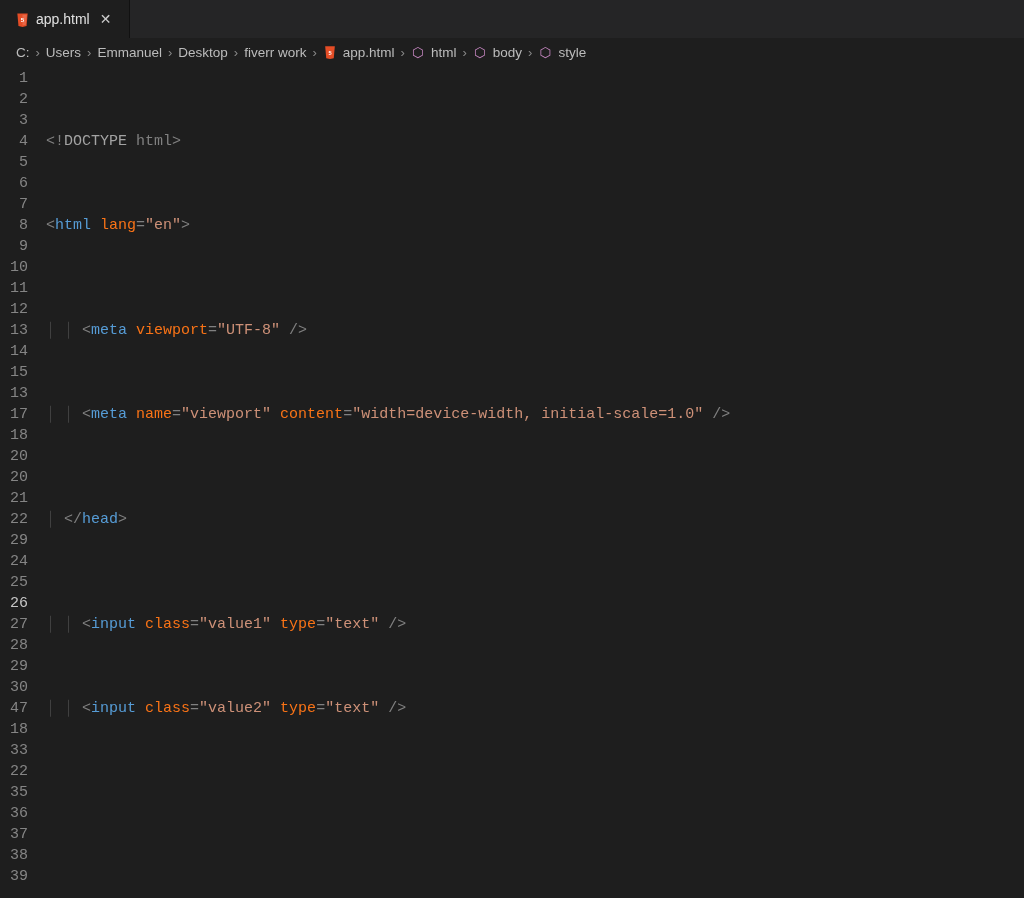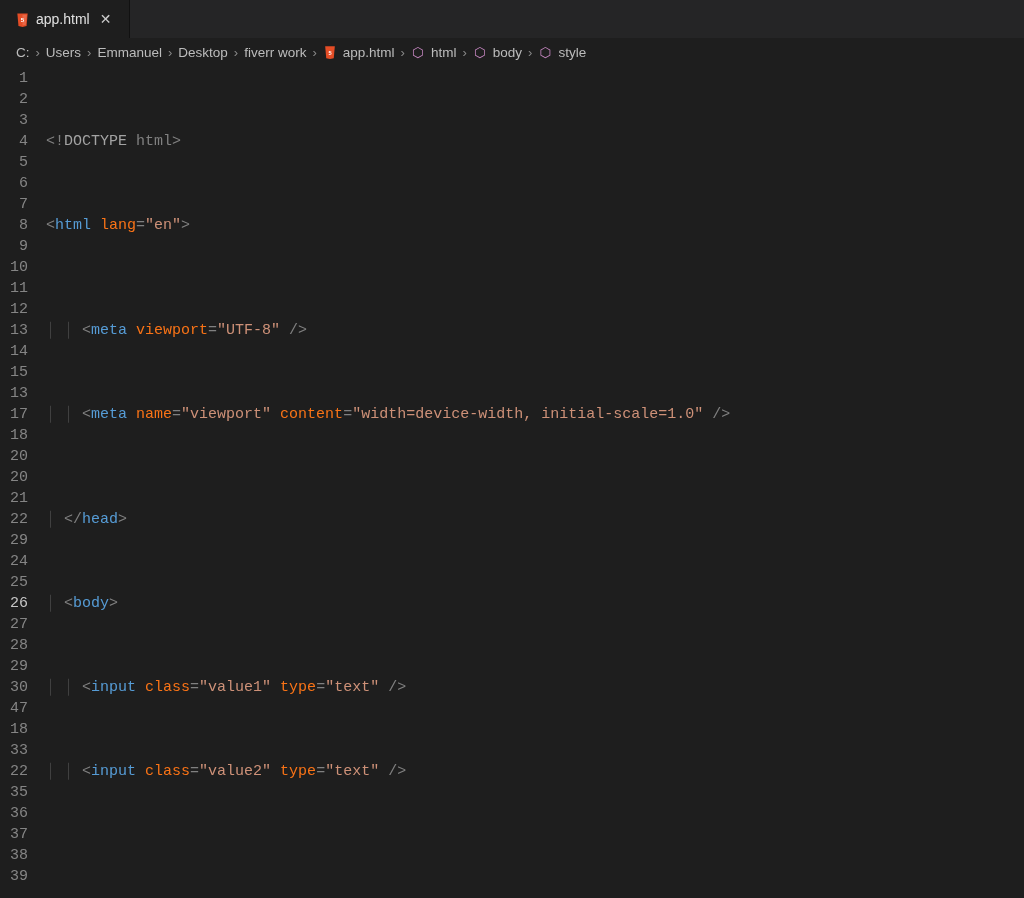--- a/index.html
+++ b/index.html
@@ -182,21 +182,20 @@
     <div class="code-line"><span class="tag-punct">&lt;</span><span class="tag-name">html</span><span class="attr-name"> lang</span><span class="tag-punct">=</span><span class="attr-value">"en"</span><span class="tag-punct">&gt;</span></div>
     
     
     <div class="code-line"><span class="indent-guide">│ │ </span><span class="tag-punct">&lt;</span><span class="tag-name">meta</span><span class="attr-name"> viewport</span><span class="tag-punct">=</span><span class="attr-value">"UTF-8"</span><span class="tag-punct"> /&gt;</span></div>
     
     <div class="code-line"><span class="indent-guide">│ │ </span><span class="tag-punct">&lt;</span><span class="tag-name">meta</span><span class="attr-name"> name</span><span class="tag-punct">=</span><span class="attr-value">"viewport"</span><span class="attr-name"> content</span><span class="tag-punct">=</span><span class="attr-value">"width=device-width, initial-scale=1.0"</span><span class="tag-punct"> /&gt;</span></div>
     
     
     <div class="code-line"><span class="indent-guide">│ </span><span class="tag-punct">&lt;/</span><span class="tag-name">head</span><span class="tag-punct">&gt;</span></div>
     
-    <div class="code-line"><span class="indent-guide">│ </span><span class="tag-punct">&lt;</span><span class="tag-name">body</span><span class="tag-punct">&gt;</span></div>
     
     <div class="code-line"><span class="indent-guide">│ │ </span><span class="tag-punct">&lt;</span><span class="tag-name">input</span><span class="attr-name"> class</span><span class="tag-punct">=</span><span class="attr-value">"value1"</span><span class="attr-name"> type</span><span class="tag-punct">=</span><span class="attr-value">"text"</span><span class="tag-punct"> /&gt;</span></div>
     
     <div class="code-line"><span class="indent-guide">│ │ </span><span class="tag-punct">&lt;</span><span class="tag-name">input</span><span class="attr-name"> class</span><span class="tag-punct">=</span><span class="attr-value">"value2"</span><span class="attr-name"> type</span><span class="tag-punct">=</span><span class="attr-value">"text"</span><span class="tag-punct"> /&gt;</span></div>
     
     
     
     
     
     

